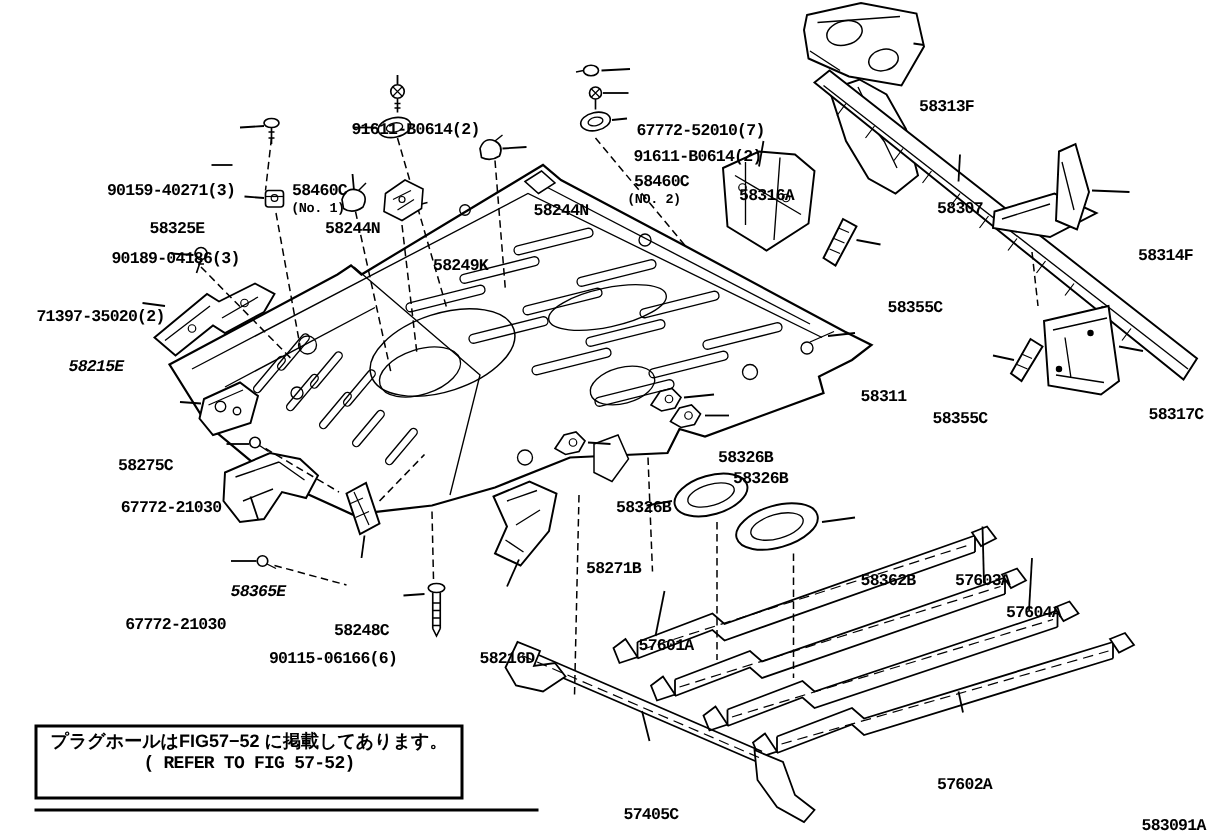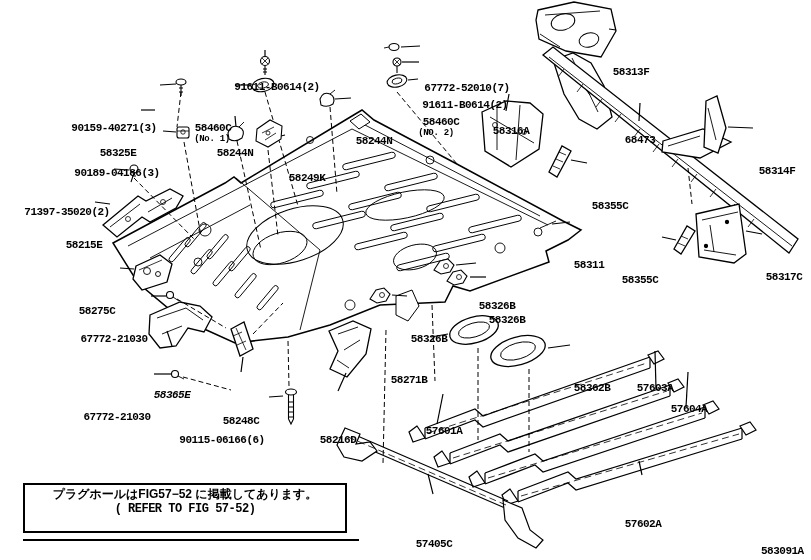--- a/index.html
+++ b/index.html
@@ -3,21 +3,21 @@
 <meta charset="utf-8">
 <style>
   html,body{margin:0;padding:0;background:#fff;}
   #stage{position:relative;width:811px;height:560px;background:#fff;overflow:hidden;
          font-family:"Liberation Sans","DejaVu Sans",sans-serif;}
   #art{position:absolute;left:0;top:0;}
   .plabel{position:absolute;transform:translate(-50%,-50%);
           font:bold 11px "Liberation Mono","DejaVu Sans Mono",monospace;
           letter-spacing:-0.5px;white-space:nowrap;color:#000;margin-top:43px;}
   .plabel.sub{font-size:9px;letter-spacing:-0.3px;}
-  #note-box{position:absolute;left:23px;top:483px;width:324px;height:50px;
+  #note-box{position:absolute;left:23px;top:483px;width:286px;height:50px;
             border:2px solid #000;background:#fff;text-align:center;padding-top:2px;box-sizing:border-box;}
   .nb1{font:bold 12px "Liberation Sans","DejaVu Sans",sans-serif;line-height:15px;}
   .nb2{font:12px "Liberation Sans","DejaVu Sans",sans-serif;line-height:15px;}
   .nb3{font:bold 12px "Liberation Mono","DejaVu Sans Mono",monospace;line-height:15px;letter-spacing:-0.5px;}
   #note-underline{position:absolute;left:23px;top:539px;width:336px;height:2px;background:#000;}
   #diagram-id{position:absolute;left:761px;top:545px;
               font:bold 11px "Liberation Mono","DejaVu Sans Mono",monospace;letter-spacing:-0.5px;}
 </style>
 </head>
 <body>
@@ -354,29 +354,29 @@
 <div id="labels-layer">
       <div class="plabel" style="left: 277px; top: 44px;">91611-B0614(2)</div>
       <div class="plabel" style="left: 114px; top: 85px;">90159-40271(3)</div>
       <div class="plabel" style="left: 213px; top: 85px;">58460C</div>
       <div class="plabel sub" style="left: 212px; top: 96px;">(No. 1)</div>
       <div class="plabel" style="left: 235px; top: 110px;">58244N</div>
       <div class="plabel" style="left: 118px; top: 110px;">58325E</div>
       <div class="plabel" style="left: 117px; top: 130px;">90189-04186(3)</div>
       <div class="plabel" style="left: 307px; top: 135px;">58249K</div>
       <div class="plabel" style="left: 67px; top: 169px;">71397-35020(2)</div>
-      <div class="plabel" style="left: 84px; top: 202px;">58215E</div>
+      <div class="plabel" style="left: 64px; top: 202px; font-style: italic;">58215E</div>
       <div class="plabel" style="left: 374px; top: 98px;">58244N</div>
       <div class="plabel" style="left: 467px; top: 45px;">67772-52010(7)</div>
       <div class="plabel" style="left: 465px; top: 62px;">91611-B0614(2)</div>
       <div class="plabel" style="left: 441px; top: 79px;">58460C</div>
       <div class="plabel sub" style="left: 436px; top: 90px;">(NO. 2)</div>
       <div class="plabel" style="left: 631px; top: 29px;">58313F</div>
       <div class="plabel" style="left: 511px; top: 88px;">58316A</div>
-      <div class="plabel" style="left: 640px; top: 97px;">68473</div>
+      <div class="plabel" style="left: 640px; top: 97px;">58307</div>
       <div class="plabel" style="left: 777px; top: 128px;">58314F</div>
       <div class="plabel" style="left: 610px; top: 163px;">58355C</div>
       <div class="plabel" style="left: 589px; top: 222px;">58311</div>
       <div class="plabel" style="left: 640px; top: 237px;">58355C</div>
       <div class="plabel" style="left: 784px; top: 234px;">58317C</div>
       <div class="plabel" style="left: 97px; top: 268px;">58275C</div>
       <div class="plabel" style="left: 114px; top: 296px;">67772-21030</div>
       <div class="plabel" style="left: 172px; top: 352px; font-style: italic;">58365E</div>
       <div class="plabel" style="left: 117px; top: 374px;">67772-21030</div>
       <div class="plabel" style="left: 241px; top: 378px;">58248C</div>

